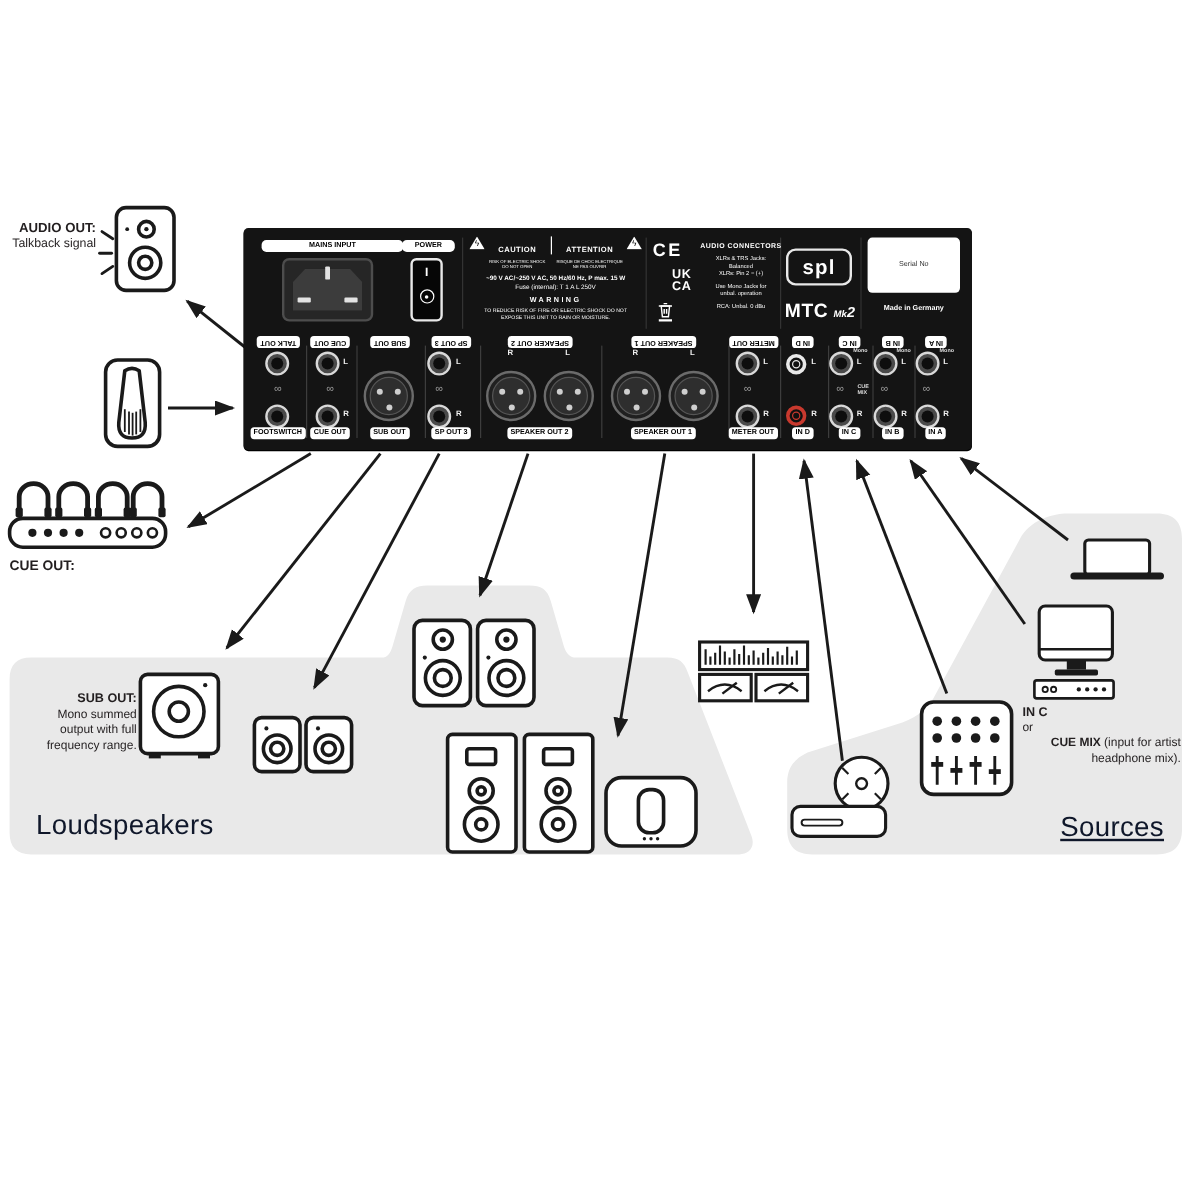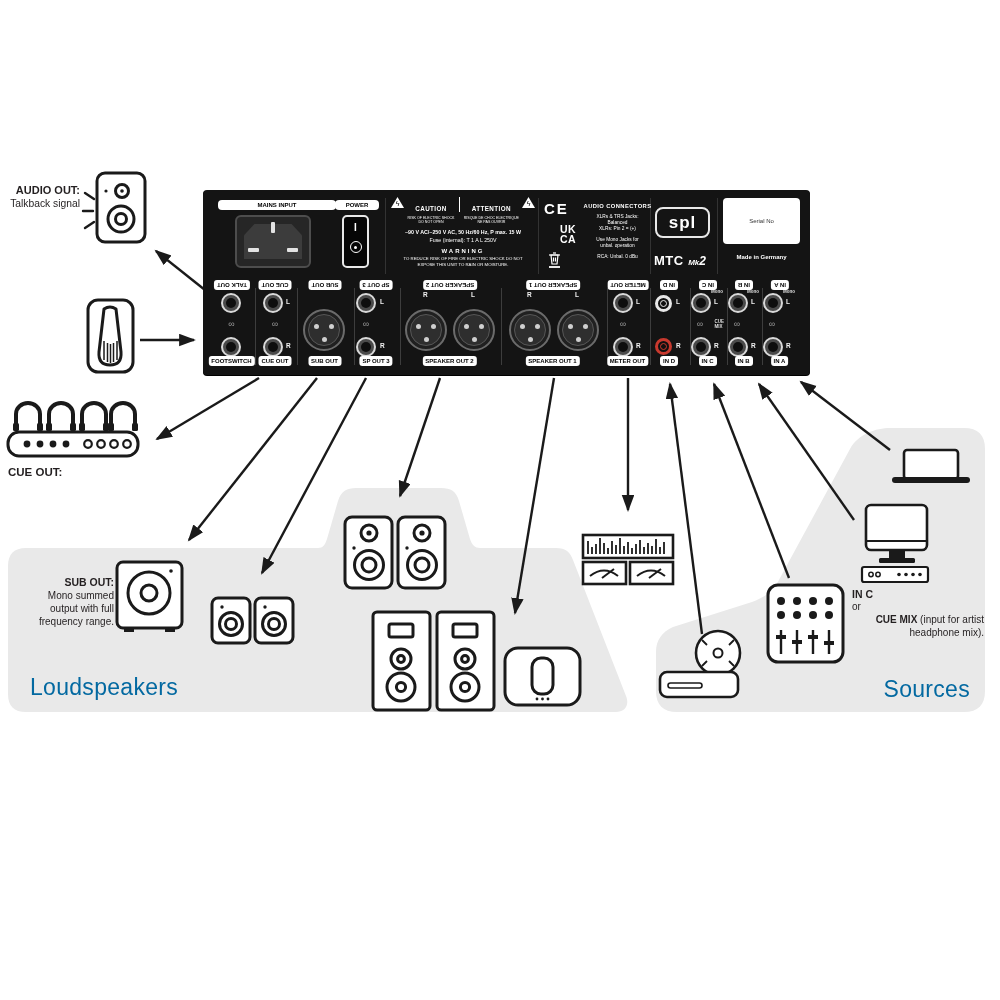--- a/index.html
+++ b/index.html
@@ -5,21 +5,21 @@
   html,body{margin:0;padding:0;background:#fff;}
   body{font-family:"Liberation Sans",sans-serif;color:#231f20;}
   #canvas{position:relative;width:1000px;height:1000px;background:#fff;overflow:hidden;}
   #artlayer{position:absolute;left:0;top:0;z-index:1;}
 
   
   .blk{position:absolute;z-index:3;}
   .blk h4{margin:0;font-size:11px;font-weight:bold;}
   .blk p{margin:1px 0 0 0;font-size:10.3px;line-height:13.2px;}
   .r{text-align:right;}
-  .big-caption{position:absolute;z-index:3;font-size:23px;color:#0369a1;letter-spacing:0.3px;}
+  .big-caption{position:absolute;z-index:3;font-size:23px;color:#0f172a;letter-spacing:0.3px;}
 
   
   #panel{position:absolute;left:203px;top:190px;width:607px;height:185px;background:#141414;border-radius:4px;z-index:2;box-shadow:0 1px 0 #000;}
   #panel .vsep{position:absolute;top:8px;height:76px;width:1px;background:#333;}
   .pill{position:absolute;background:#fff;color:#000;font-weight:bold;font-size:6px;line-height:1;padding:2px 4px;border-radius:4px;white-space:nowrap;}
 
   
   #iec{position:absolute;left:32px;top:25px;width:76px;height:53px;background:#262626;border:2px solid #4d4d4d;border-radius:6px;box-sizing:border-box;}
   #iec .face{position:absolute;left:7px;top:7px;right:7px;bottom:7px;background:#3c3c3c;
       clip-path:polygon(0 100%,0 32%,18% 0,82% 0,100% 32%,100% 100%);}
@@ -50,21 +50,21 @@
   
   #ac{position:absolute;left:377px;top:13px;width:75px;color:#fff;text-align:center;}
   #ac .t{font-size:5.8px;font-weight:bold;letter-spacing:0.4px;}
   #ac .l{font-size:4.8px;line-height:6px;}
   #ac .g{margin-top:5px;}
 
   
   #spl{position:absolute;left:452px;top:17px;width:55px;height:31px;border:2px solid #e8e8e8;border-radius:8px;box-sizing:border-box;text-align:center;}
   #spl span{color:#fff;font-size:17px;font-weight:800;letter-spacing:1px;line-height:27px;}
   #model{position:absolute;left:451px;top:61px;color:#fff;}
-  #model .m{font-size:13px;font-weight:800;letter-spacing:0.5px;}
+  #model .m{font-size:16px;font-weight:800;letter-spacing:0.5px;}
   #model .mk{font-size:8px;font-style:italic;font-weight:700;}
   #model .two{font-size:12px;font-style:italic;font-weight:800;}
   #serial{position:absolute;left:520px;top:8px;width:77px;height:46px;background:#fff;border-radius:4px;text-align:center;}
   #serial span{font-size:6px;color:#333;line-height:46px;}
   #madein{position:absolute;left:520px;top:64px;width:77px;text-align:center;color:#fff;font-size:6px;font-weight:bold;}
 
   
   .sec{position:absolute;top:88px;height:97px;}
   .sec.div::before{content:"";position:absolute;left:0;top:10px;bottom:10px;width:1px;background:#3d3d3d;}
   .lbl{position:absolute;left:50%;transform:translateX(-50%);background:#fff;color:#000;font-size:6px;font-weight:bold;line-height:1;padding:2px 3px;border-radius:3px;white-space:nowrap;z-index:2;}
@@ -521,15 +521,15 @@
   </div>
 
 
   <div class="blk" style="left:852px;top:588px;width:132px;">
     <h4 style="font-size:10.5px;">IN C</h4>
     <p style="font-size:10px;line-height:13px;margin-top:0;">or</p>
     <p style="font-size:10px;line-height:13px;margin-top:0;text-align:right;"><b>CUE MIX</b><span> (input for artist headphone mix).</span></p>
   </div>
 
   <div class="big-caption" style="left:30px;top:674px;">Loudspeakers</div>
-  <div class="big-caption" style="left:848px;top:676px;width:122px;text-align:right;">Sources</div>
+  <div class="big-caption" style="left:848px;top:676px;width:122px;text-align:right;text-decoration:underline;">Sources</div>
 
 </div>
 
 </body></html>

